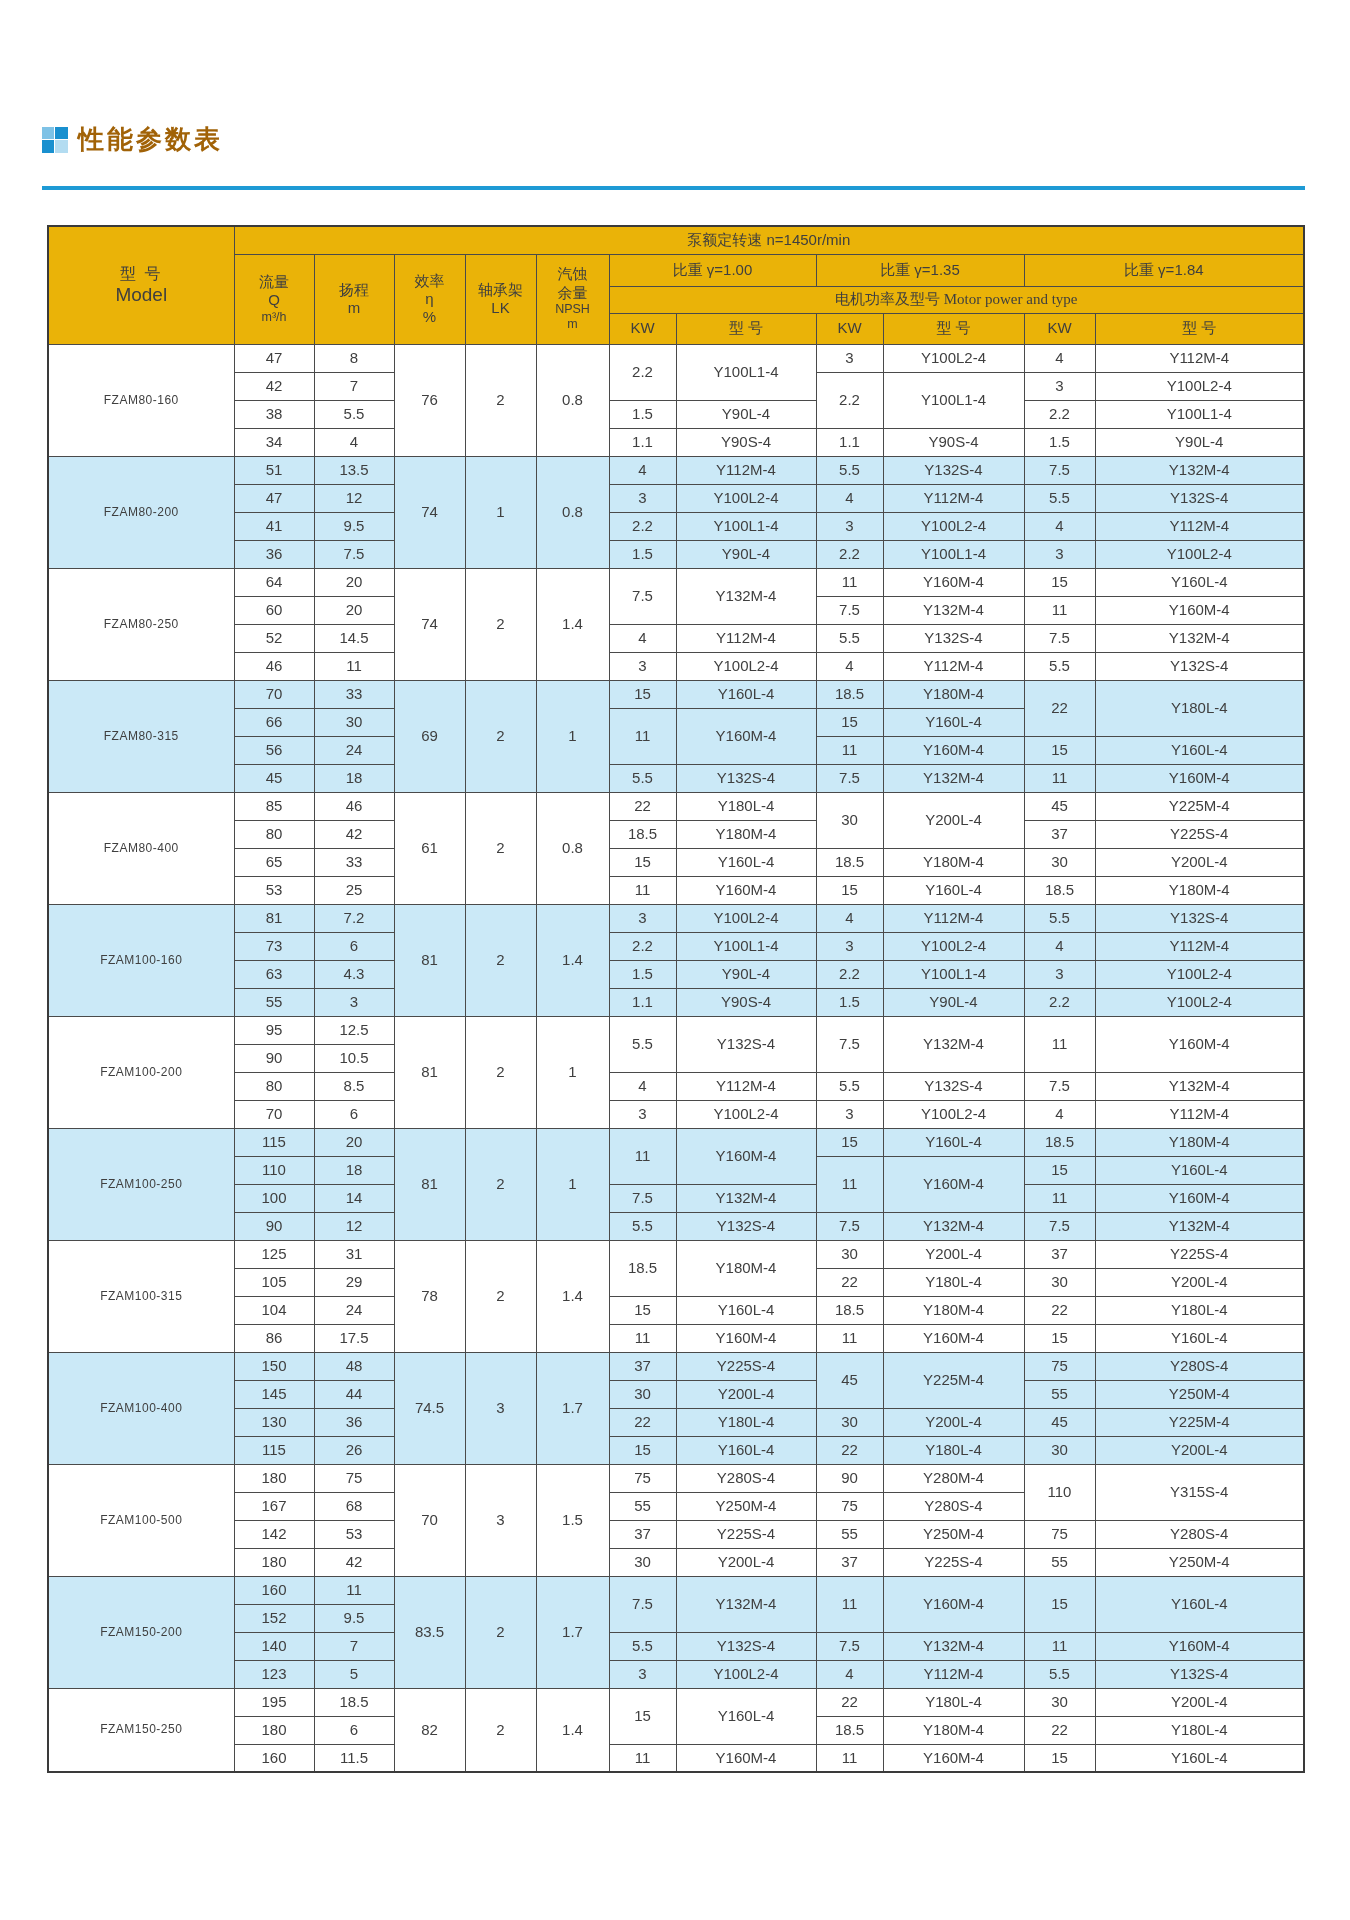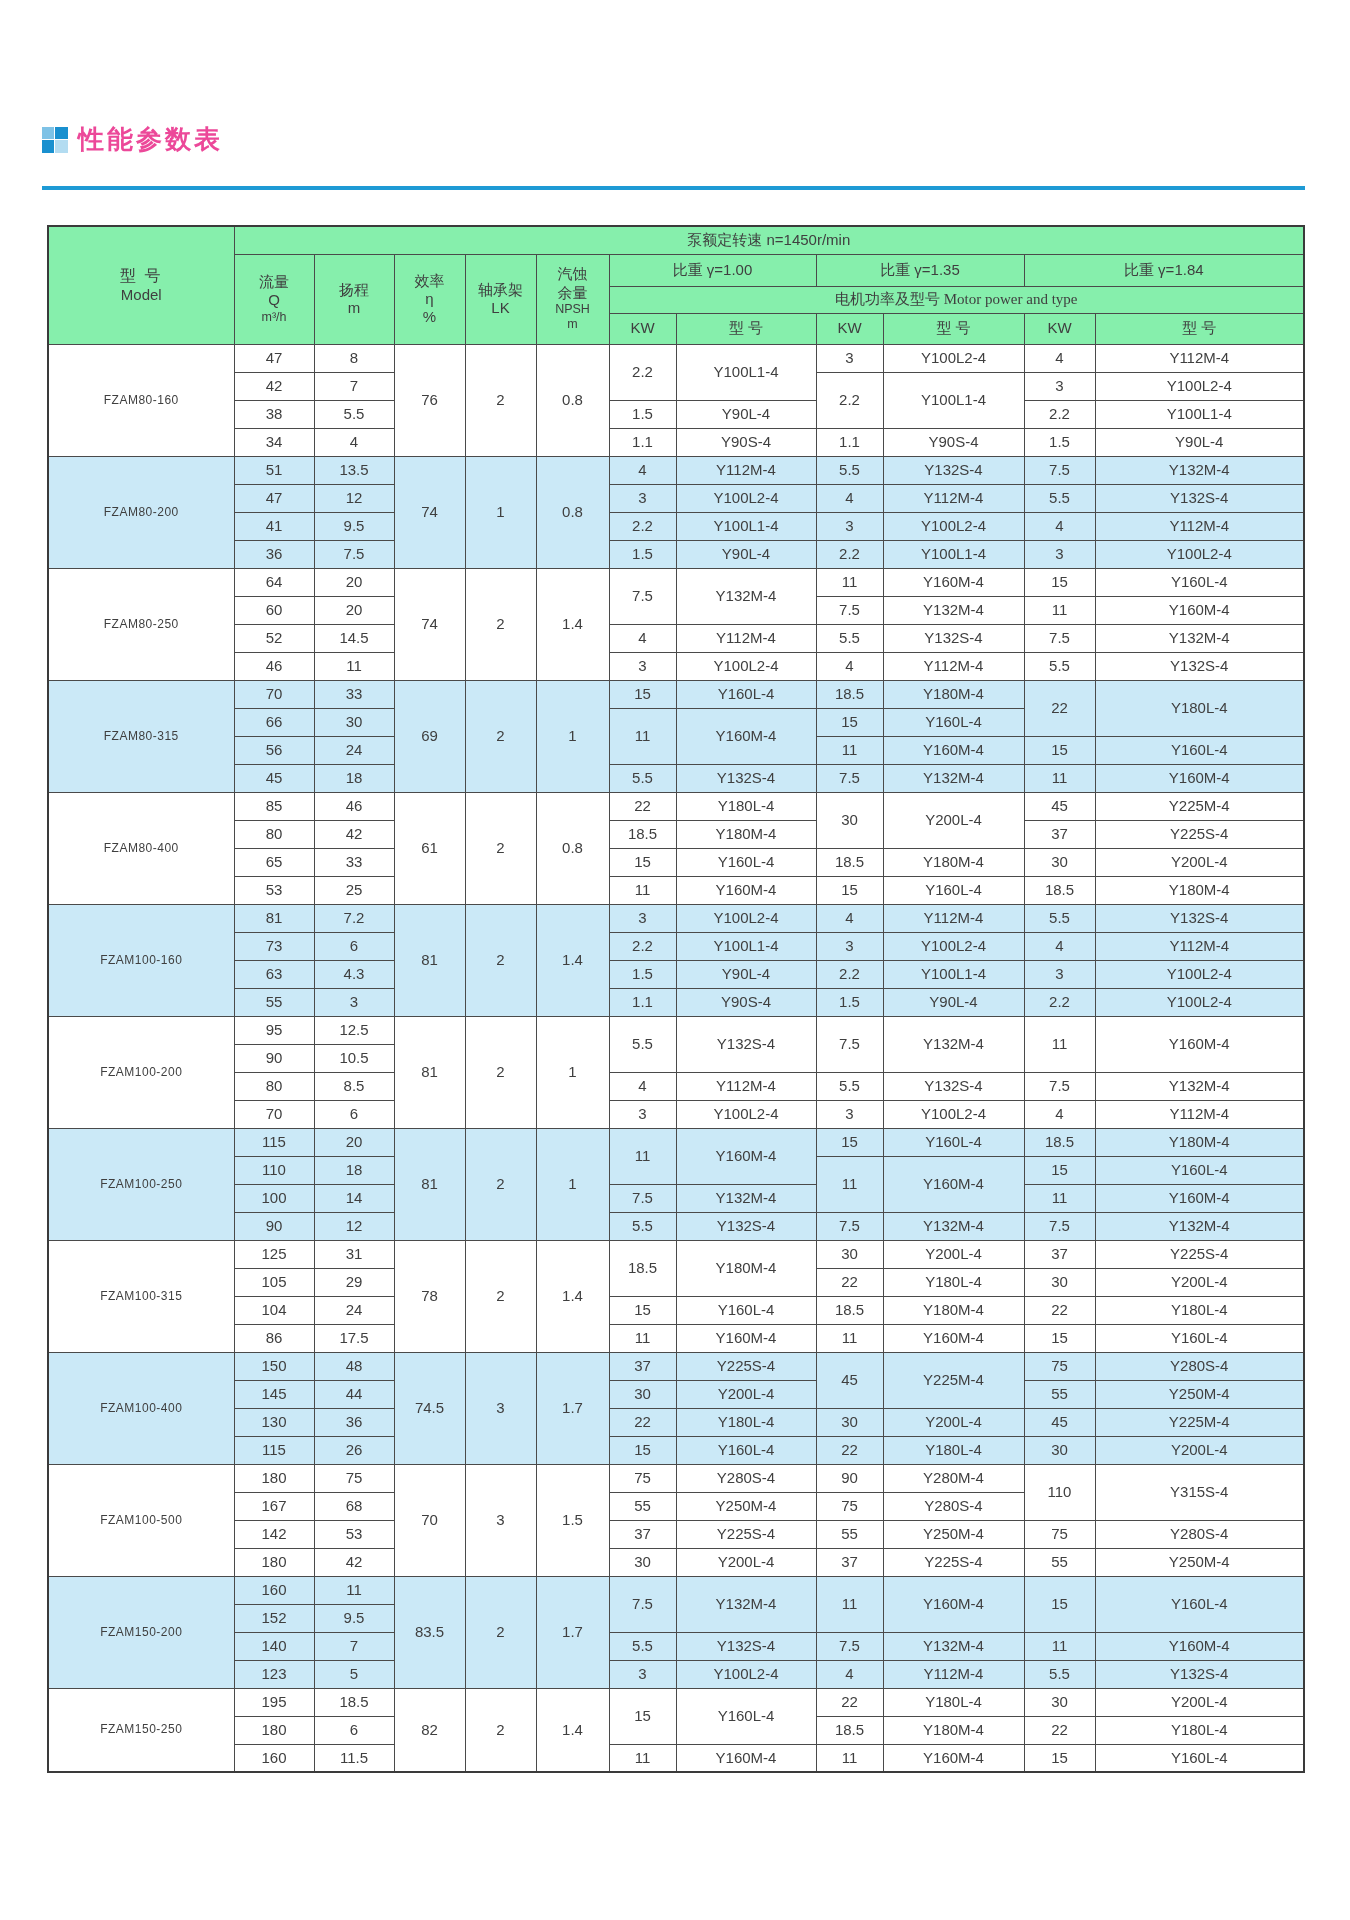--- a/index.html
+++ b/index.html
@@ -20,52 +20,52 @@
   .title-icon {
     width:26px; height:26px;
     display:grid; grid-template-columns:12px 13px; grid-template-rows:12px 13px;
     gap:1px;
   }
   .title-icon span:nth-child(1){ background:#7ec2e6; }
   .title-icon span:nth-child(2){ background:#1a90cf; }
   .title-icon span:nth-child(3){ background:#1a90cf; }
   .title-icon span:nth-child(4){ background:#b3dcf1; }
   .page-title {
-    font-size:26px; font-weight:bold; color:#ec4899; letter-spacing:3px;
+    font-size:26px; font-weight:bold; color:#a16207; letter-spacing:3px;
   }
   .title-rule {
     position:absolute; left:42px; top:186px; width:1263px; height:4px;
     background:#1e9ad5;
   }
 
   
   .table-wrap { position:absolute; left:47px; top:225px; }
   table.perf {
     border-collapse:collapse; table-layout:fixed; width:1256px;
     font-size:15px; color:#3f3f3f;
   }
   table.perf td, table.perf th {
     border:1px solid #4a4a4a;
     text-align:center; vertical-align:middle;
     padding:1px 2px; line-height:1.22;
     font-weight:normal;
   }
   table.perf { border:2px solid #3a3a3a; }
-  thead th { background:#86efac; }
+  thead th { background:#eab308; }
   thead tr.hr1 th { height:28px; }
   thead tr.hr2 th { height:32px; }
   thead tr.hr3 th { height:27px;font-family:Liberation Serif, serif; }
   thead tr.hr4 th { height:31px; }
   thead .small { font-size:12.5px; }
   tbody td { height:28px; }
   tr.grp-blue td { background:#cbe9f7; }
   tr.grp-white td { background:#ffffff; }
   td.cell-model { font-size:12px; letter-spacing:0.5px; }
   .hdr-model { font-size:16px; letter-spacing:2px; }
-  .hdr-en { font-size:15px; letter-spacing:0; }
+  .hdr-en { font-size:19px; letter-spacing:0; }
 </style>
 </head>
 <body>
 
 <div class="page">
 
   <div class="title-row">
     <div class="title-icon">
       <span></span>
         <span></span>

